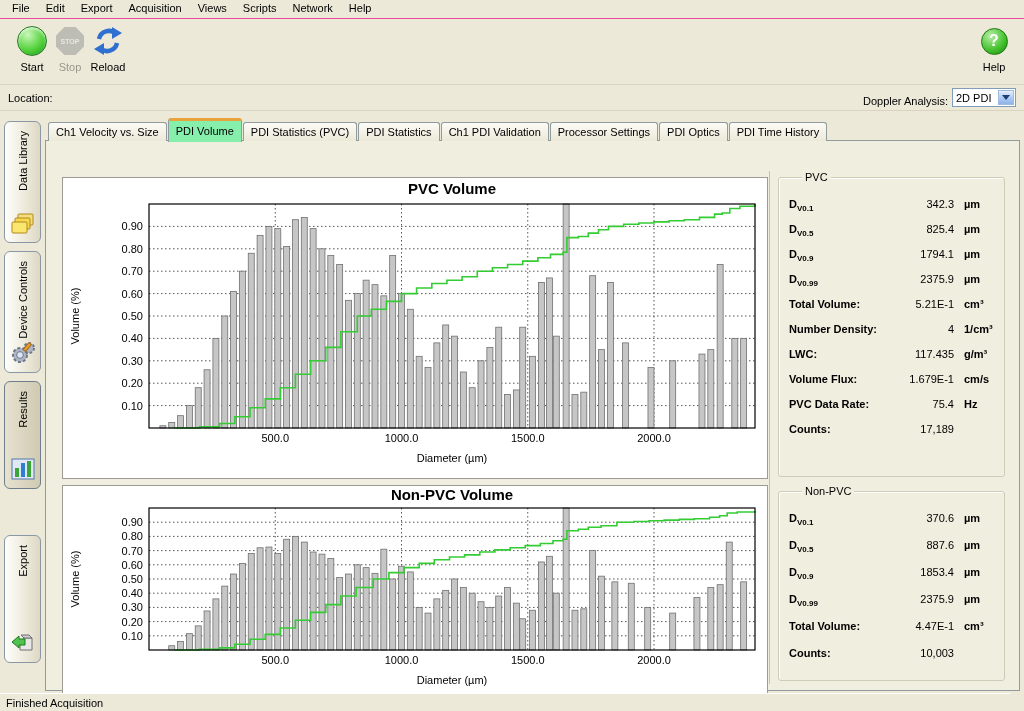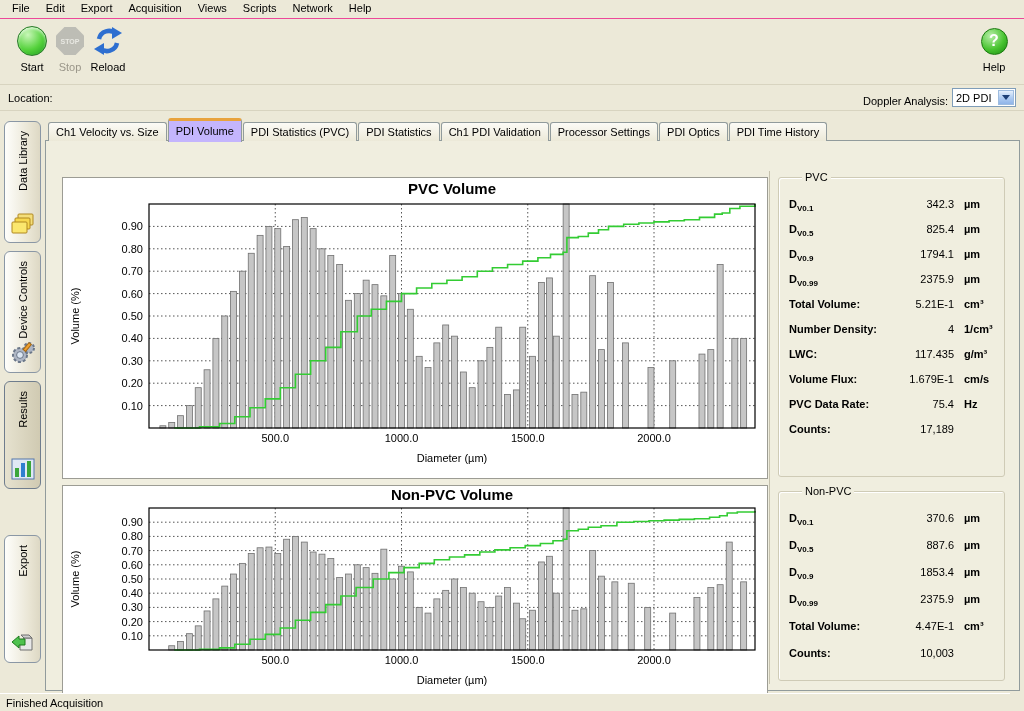--- a/index.html
+++ b/index.html
@@ -50,21 +50,21 @@
     padding:9px 0 6px 0; cursor:default; }
   .side-btn.active { background:linear-gradient(90deg,#e6e2cf,#d0cab2); border-color:#6f7d8d; }
   .v-label { writing-mode:vertical-rl; transform:rotate(180deg); white-space:nowrap; font-size:11px; }
   .side-ic { width:26px; height:26px; }
   
   .mainpanel { position:absolute; left:45px; top:118px; right:4px; bottom:20px; }
   .tabstrip { position:relative; height:23px; display:flex; align-items:flex-end; padding-left:3px; z-index:3; }
   .tab { border:1px solid #919b9c; border-bottom:none; border-radius:3px 3px 0 0;
     background:linear-gradient(#fcfbf6,#ece9d8); padding:3px 7px 3px 7px; margin-right:1px;
     white-space:nowrap; cursor:default; position:relative; }
-  .tab.active { background:#c4b5fd; border-top:3px solid #e8a33d; padding-top:4px; padding-bottom:5px;
+  .tab.active { background:#86efac; border-top:3px solid #e8a33d; padding-top:4px; padding-bottom:5px;
     margin-bottom:-1px; z-index:4; }
   .panelbody { position:absolute; left:0; right:0; top:22px; bottom:0;
     background:#f0eedf; border:1px solid #919b9c; }
   
   .chart-box { position:absolute; background:#fff; border:1px solid #9c9c94; }
   #chartbox-pvc { left:16px; top:36px; width:706px; height:302px; }
   #chartbox-nonpvc { left:16px; top:344px; width:706px; height:216px; }
   
   .statspanel { position:absolute; right:10px; top:30px; width:240px; bottom:6px;
     border-left:1px solid #c6c2ae; padding:6px 4px 0 8px; }

